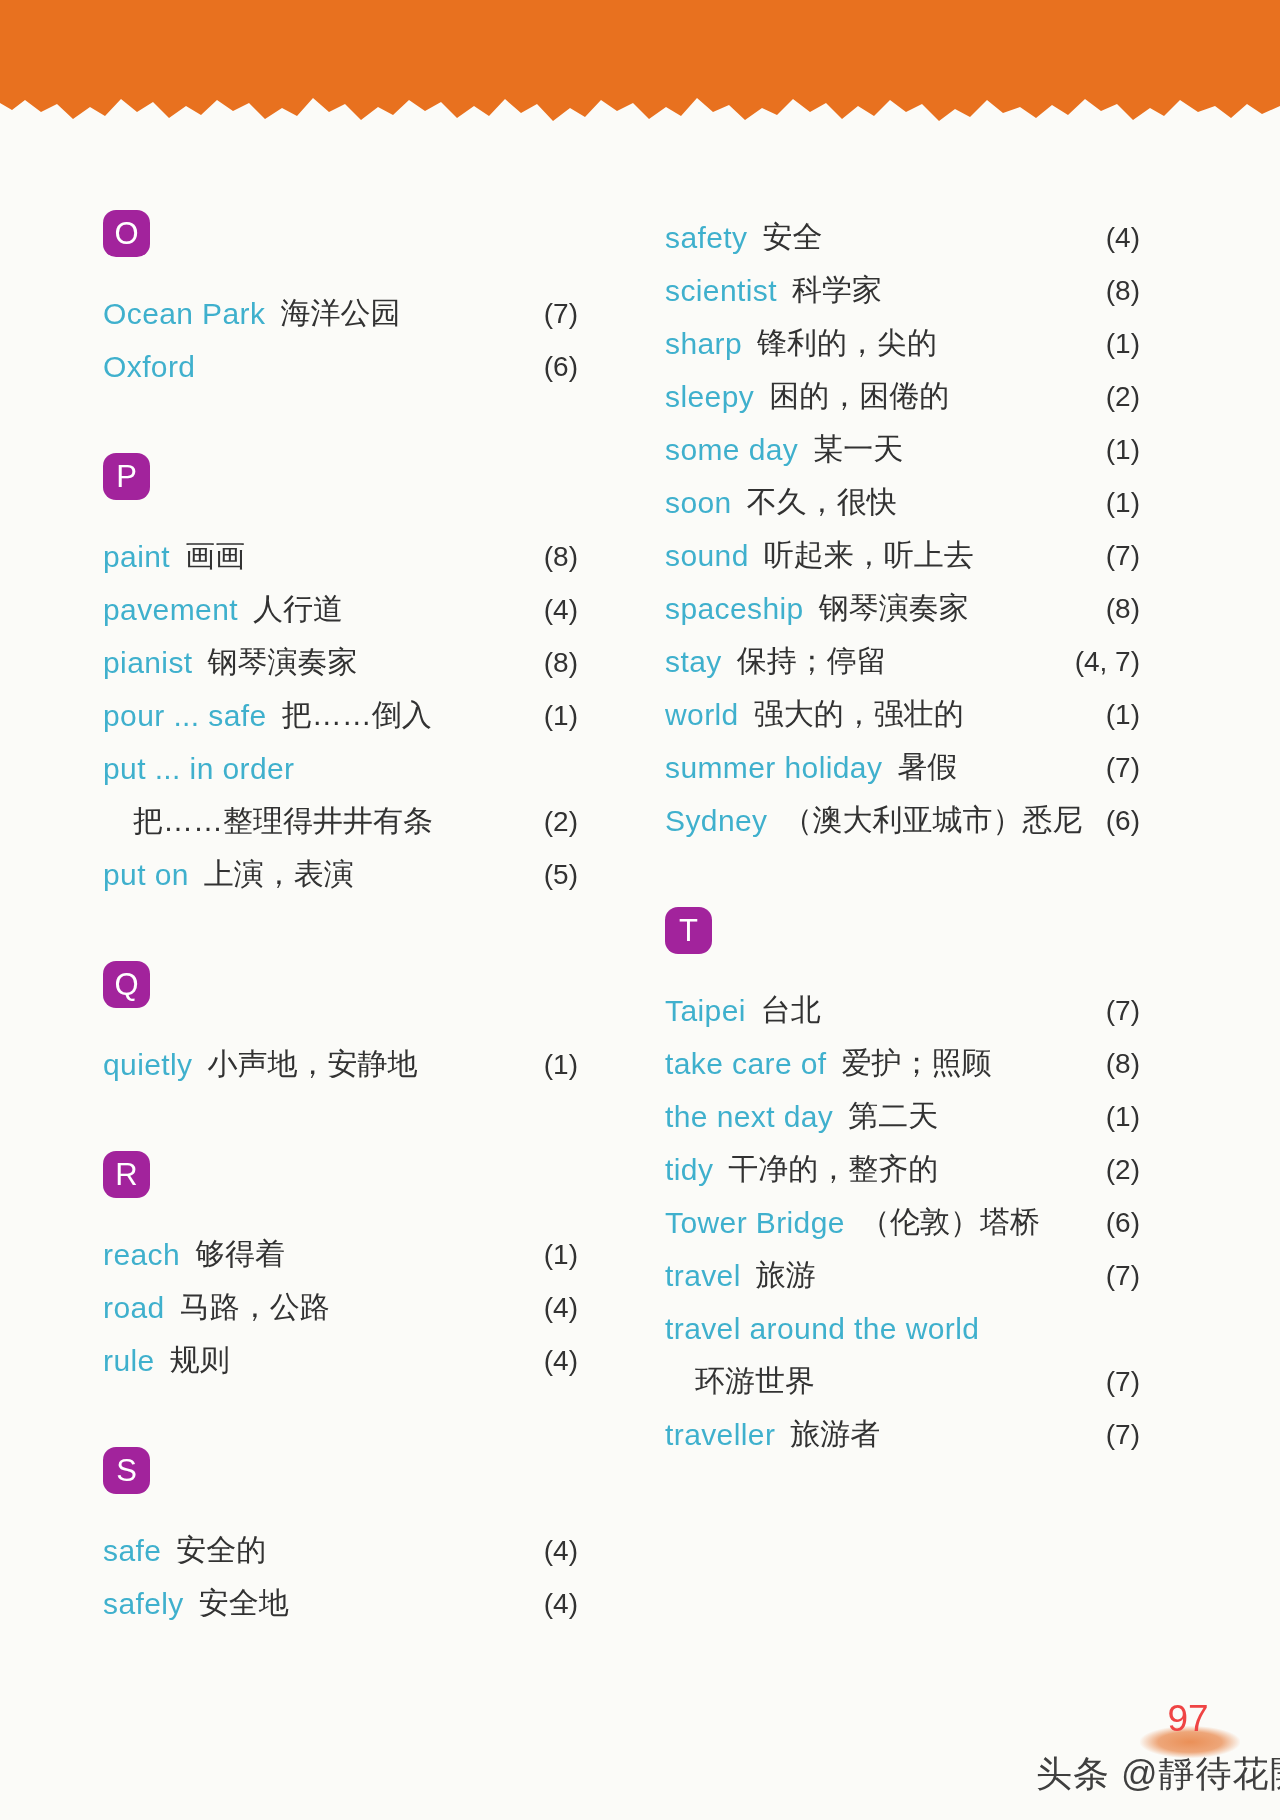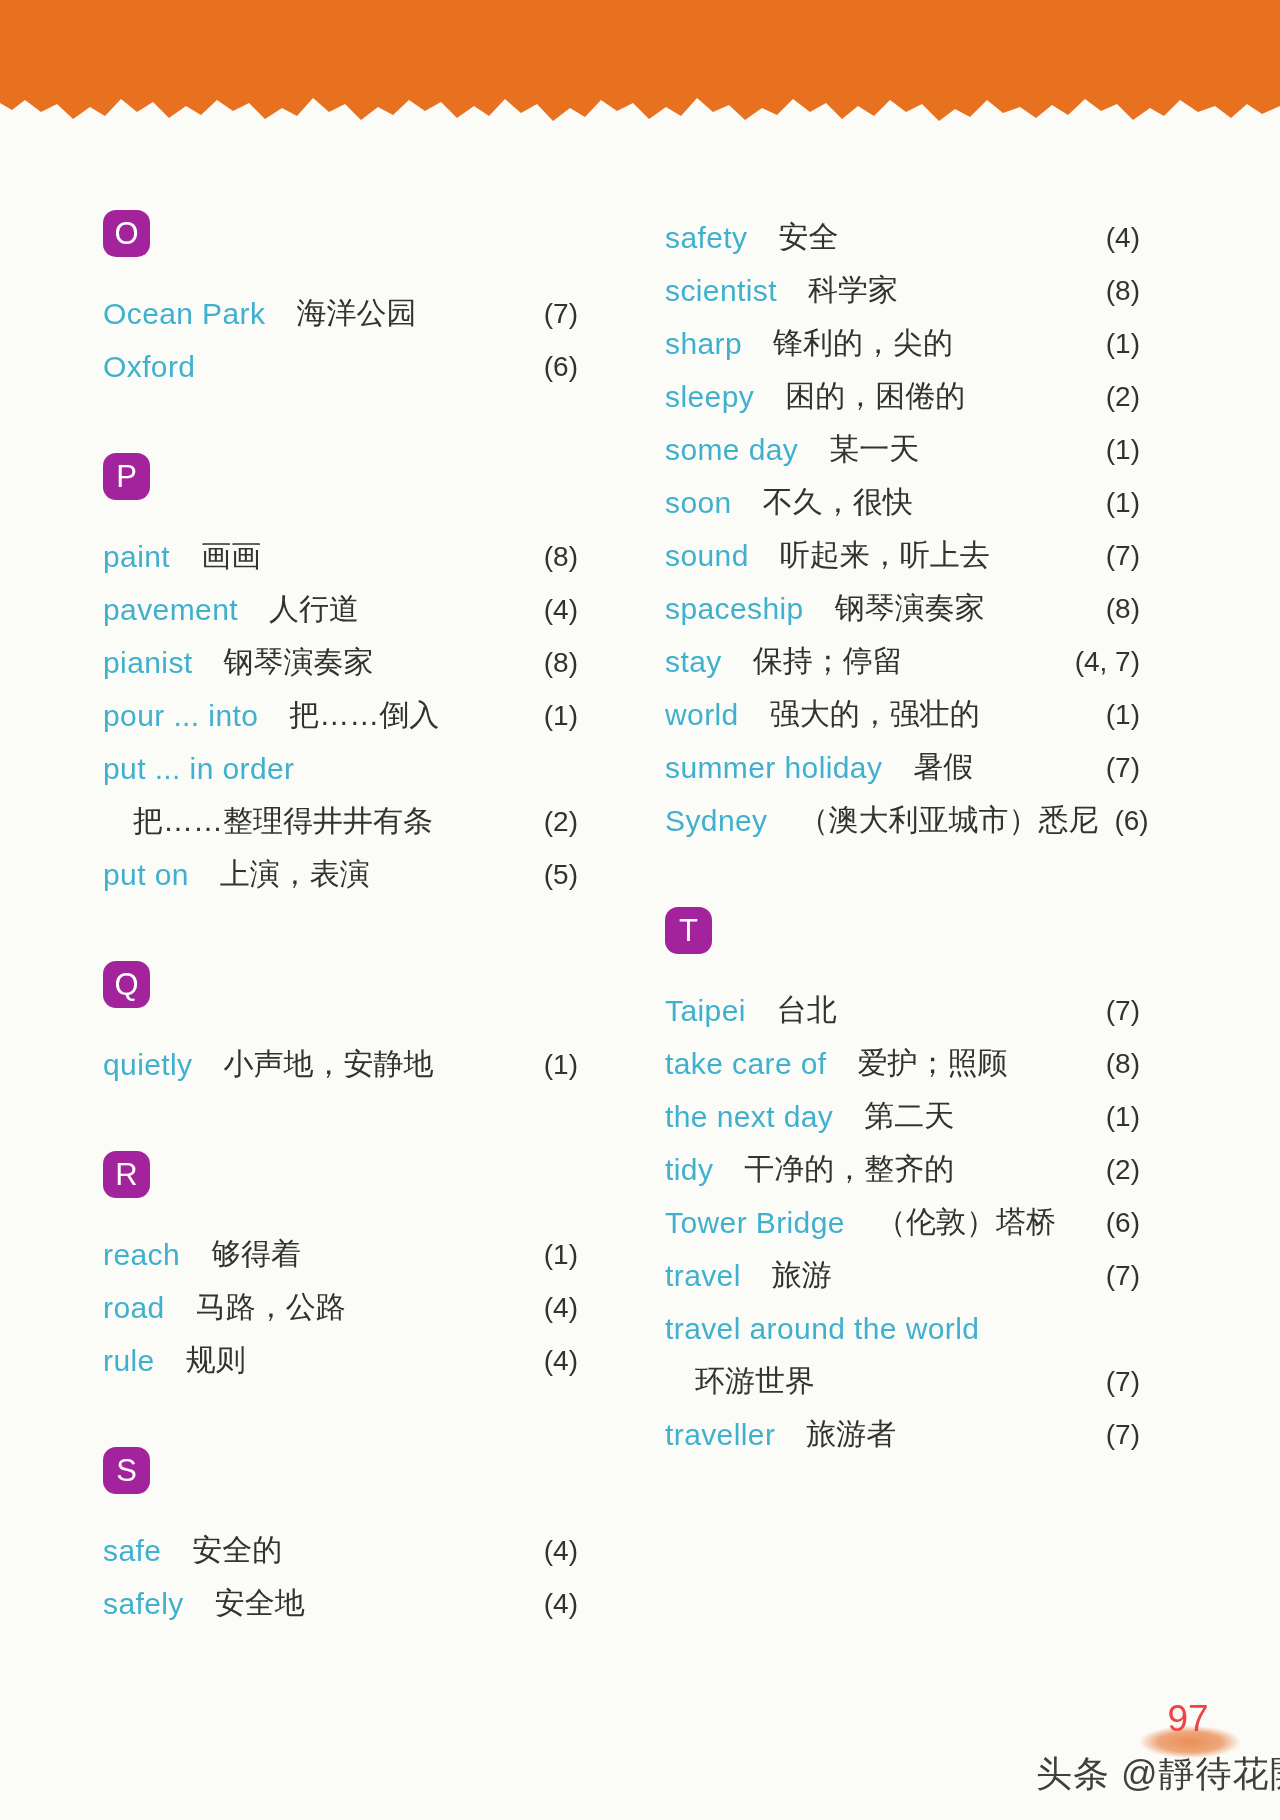--- a/index.html
+++ b/index.html
@@ -16,21 +16,21 @@
   .col-right{left:665px;top:211px;}
   .section{margin:0;}
   .section + .section{margin-top:60px;}
   .badge{
     width:47px;height:47px;border-radius:13px;
     background:#a2239c;color:#ffffff;
     display:flex;align-items:center;justify-content:center;
     font-size:31px;line-height:1;margin-bottom:30px;
   }
   .row{
-    height:53px;display:flex;align-items:center;white-space:nowrap;gap:16px;
+    height:53px;display:flex;align-items:center;white-space:nowrap;
   }
   .w{color:#3fb0cd;font-size:30px;letter-spacing:.4px;}
   .m{color:#323232;font-size:30px;margin-left:15px;text-align:right;}
   .u{color:#323232;font-size:28px;margin-left:auto;}
   .row.cont .m{margin-left:30px;}
   .footer-num{
     position:absolute;left:1148px;top:1698px;width:80px;
     text-align:center;font-size:37px;color:#ef4444;z-index:2;
   }
   .footer-splotch{
@@ -87,21 +87,21 @@
         <span class="w">pavement</span>
         <span class="m">人行道</span>
         <span class="u">(4)</span>
       </div>
       <div class="row">
         <span class="w">pianist</span>
         <span class="m">钢琴演奏家</span>
         <span class="u">(8)</span>
       </div>
       <div class="row">
-        <span class="w">pour ... into</span>
+        <span class="w">pour ... safe</span>
         <span class="m">把……倒入</span>
         <span class="u">(1)</span>
       </div>
       <div class="row">
         <span class="w">put ... in order</span>
         <span class="m"></span>
         <span class="u"></span>
       </div>
       <div class="row cont">
 

